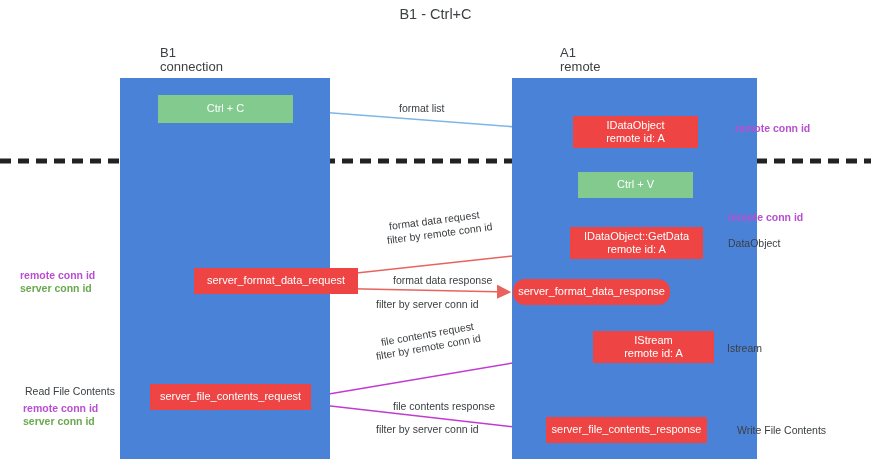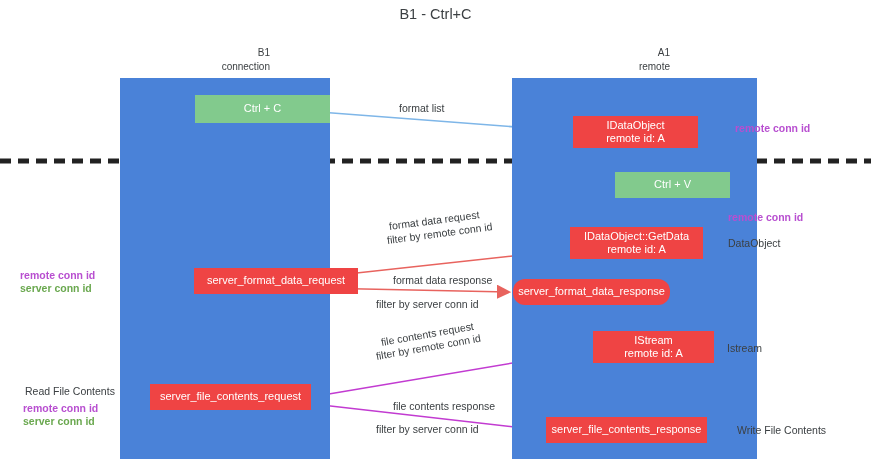--- a/index.html
+++ b/index.html
@@ -16,39 +16,39 @@
   .abs{position:absolute;}
 
   
   .title{
     left:0;top:5px;width:871px;text-align:center;
     font-size:14.5px;line-height:19px;color:#3c4043;
   }
 
   
   .col-head{
-    text-align:right;font-size:10px;line-height:14px;color:#3c4043;
+    text-align:left;font-size:13px;line-height:14px;color:#3c4043;
   }
   .col-head.b1{left:160px;top:46px;width:110px;}
   .col-head.a1{left:560px;top:46px;width:110px;}
 
   
   .lane{background:#4a82d8;}
   .lane.b1{left:120px;top:78px;width:210px;height:381px;}
   .lane.a1{left:512px;top:78px;width:245px;height:381px;}
 
   
   .node{
     box-sizing:border-box;
     display:flex;flex-direction:column;
     align-items:center;justify-content:center;
     color:#ffffff;font-size:11px;line-height:13.5px;
     text-align:center;
   }
-  .node.green{background:#82ca8d;margin-left:37px;}
+  .node.green{background:#82ca8d;}
   .node.orange{background:#ef4444;}
   .node .sub{font-size:11px;line-height:13.5px;}
 
   #n-ctrlc{left:158px;top:95px;width:135px;height:28px;}
   #n-dataobject{left:573px;top:116px;width:125px;height:32px;}
   #n-ctrlv{left:578px;top:172px;width:115px;height:26px;}
   #n-getdata{left:570px;top:227px;width:133px;height:32px;}
   #n-sfdreq{left:150px;top:268px;width:164px;height:26px;margin-left:44px;}
   #n-sfdresp{left:513px;top:279px;width:157px;height:26px;border-radius:12px;}
   #n-istream{left:593px;top:331px;width:121px;height:32px;}

